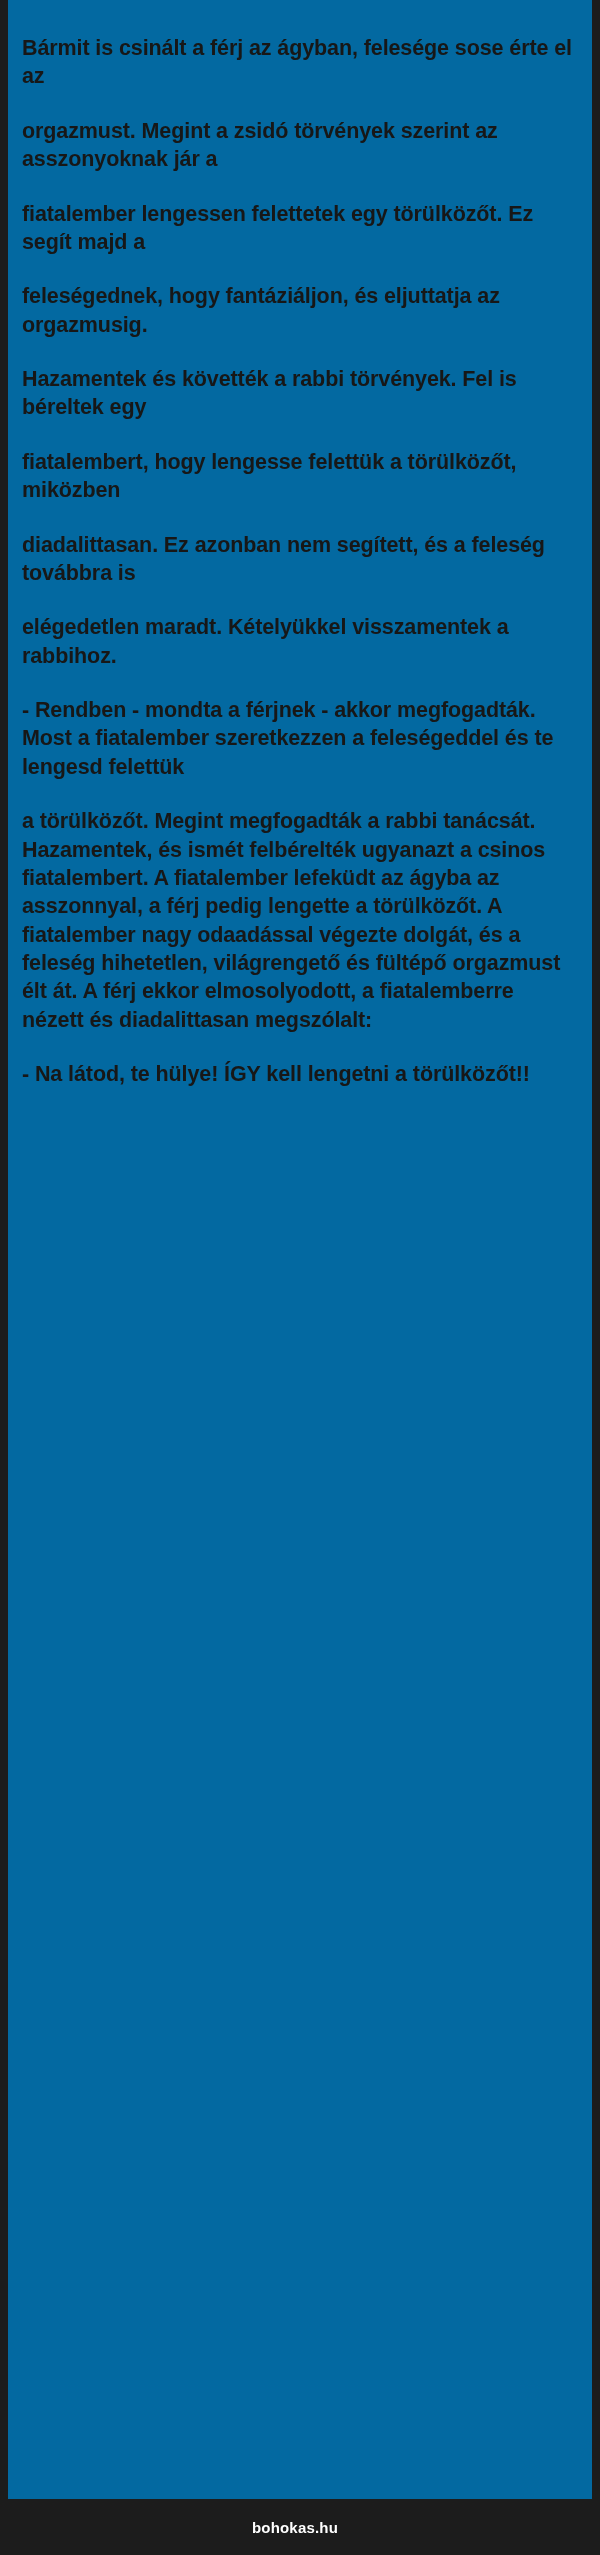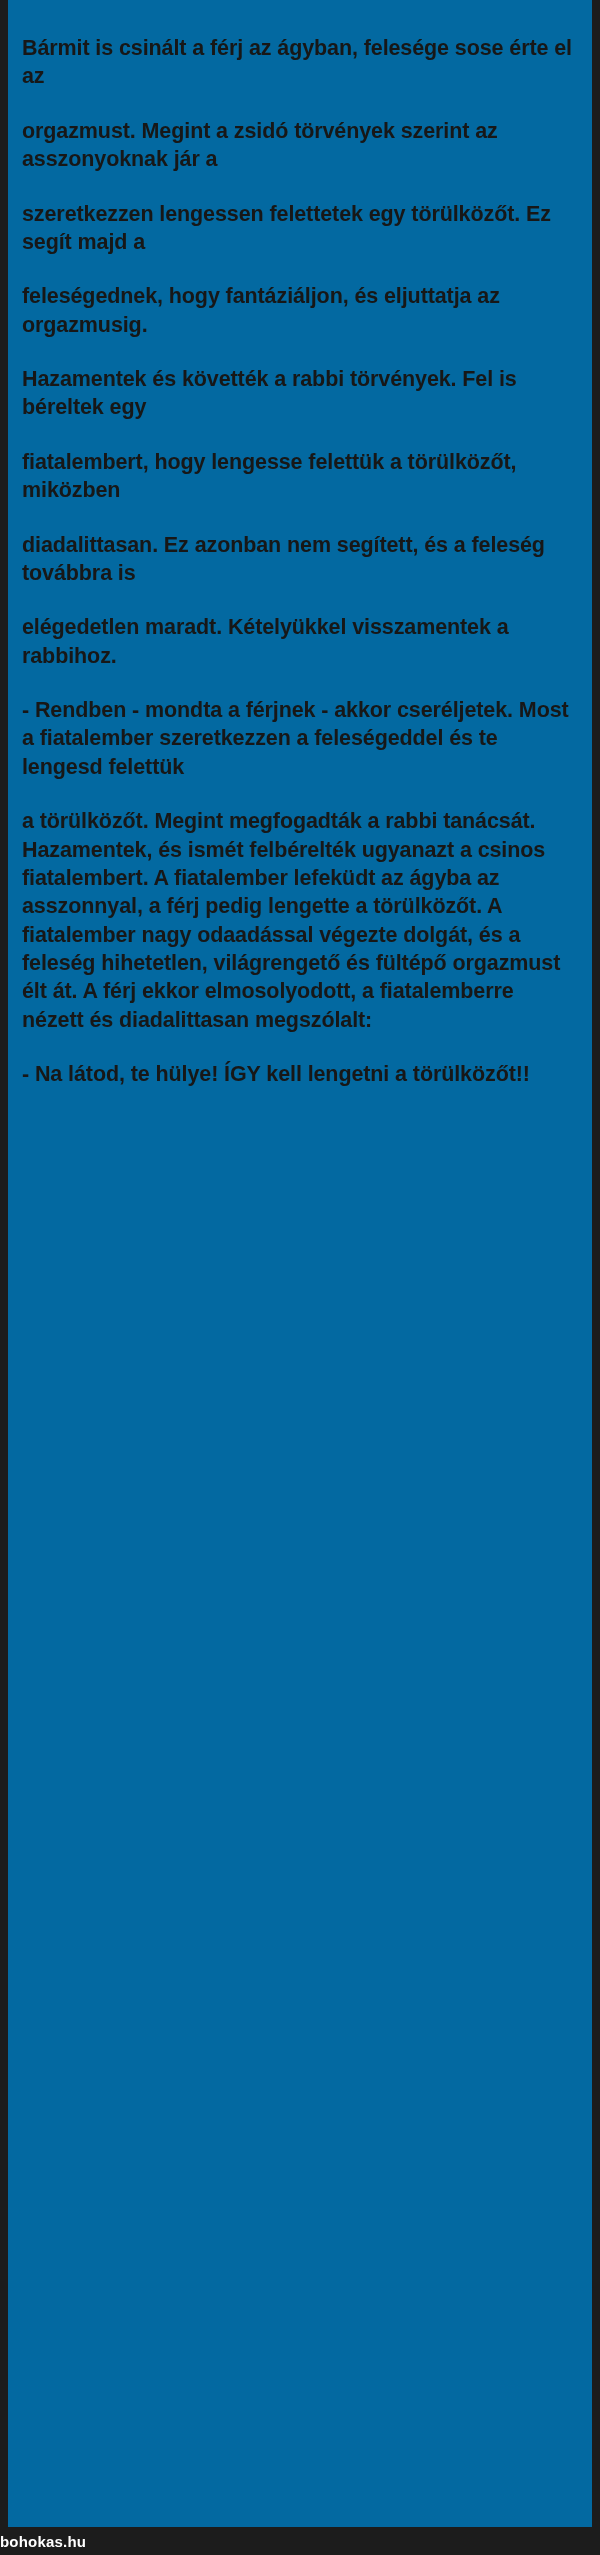--- a/index.html
+++ b/index.html
@@ -37,27 +37,28 @@
     font-weight: bold;
     line-height: 1.32;
     color: #171717;
     letter-spacing: -0.1px;
   }
   .footer {
     position: absolute;
     left: 0;
     right: 0;
     bottom: 0;
-    height: 28px;
+    height: 56px;
     background: #1c1c1c;
     display: flex;
     align-items: center;
-    justify-content: flex-start;
+    justify-content: center;
     padding-right: 18px;
     box-sizing: border-box;
+    padding-left: 8px;
   }
   .footer-brand {
     color: #ffffff;
     font-size: 15px;
     font-weight: bold;
     letter-spacing: 0.2px;
   }
   .spacer-bottom {
     height: 60px;
   }
@@ -65,27 +66,27 @@
 </head>
 <body>
 
 <div class="page">
   <div class="edge-left"></div>
   <div class="edge-right"></div>
 
   <div class="content">
     <p class="joke">Bármit is csinált a férj az ágyban, felesége sose érte el az</p>
     <p class="joke">orgazmust. Megint a zsidó törvények szerint az asszonyoknak jár a</p>
-    <p class="joke">szeretkezzen lengessen felettetek egy törülközőt. Ez segít majd a</p>
+    <p class="joke">fiatalember lengessen felettetek egy törülközőt. Ez segít majd a</p>
     <p class="joke">feleségednek, hogy fantáziáljon, és eljuttatja az orgazmusig.</p>
     <p class="joke">Hazamentek és követték a rabbi törvények. Fel is béreltek egy</p>
     <p class="joke">fiatalembert, hogy lengesse felettük a törülközőt, miközben</p>
     <p class="joke">diadalittasan. Ez azonban nem segített, és a feleség továbbra is</p>
     <p class="joke">elégedetlen maradt. Kételyükkel visszamentek a rabbihoz.</p>
-    <p class="joke">- Rendben - mondta a férjnek - akkor cseréljetek. Most a fiatalember szeretkezzen a feleségeddel és te lengesd felettük</p>
+    <p class="joke">- Rendben - mondta a férjnek - akkor megfogadták. Most a fiatalember szeretkezzen a feleségeddel és te lengesd felettük</p>
     <p class="joke">a törülközőt.  Megint megfogadták a rabbi tanácsát. Hazamentek, és ismét felbérelték ugyanazt a csinos fiatalembert. A fiatalember lefeküdt az ágyba az asszonnyal, a férj pedig lengette a törülközőt. A fiatalember nagy odaadással végezte dolgát, és a feleség hihetetlen, világrengető és fültépő orgazmust élt át. A férj ekkor elmosolyodott, a fiatalemberre nézett és diadalittasan megszólalt:</p>
     <p class="joke">- Na látod, te hülye! ÍGY kell lengetni a törülközőt!!</p>
     <div class="spacer-bottom"></div>
   </div>
 
   <div class="footer">
     <span class="footer-brand">bohokas.hu</span>
   </div>
 </div>
 

